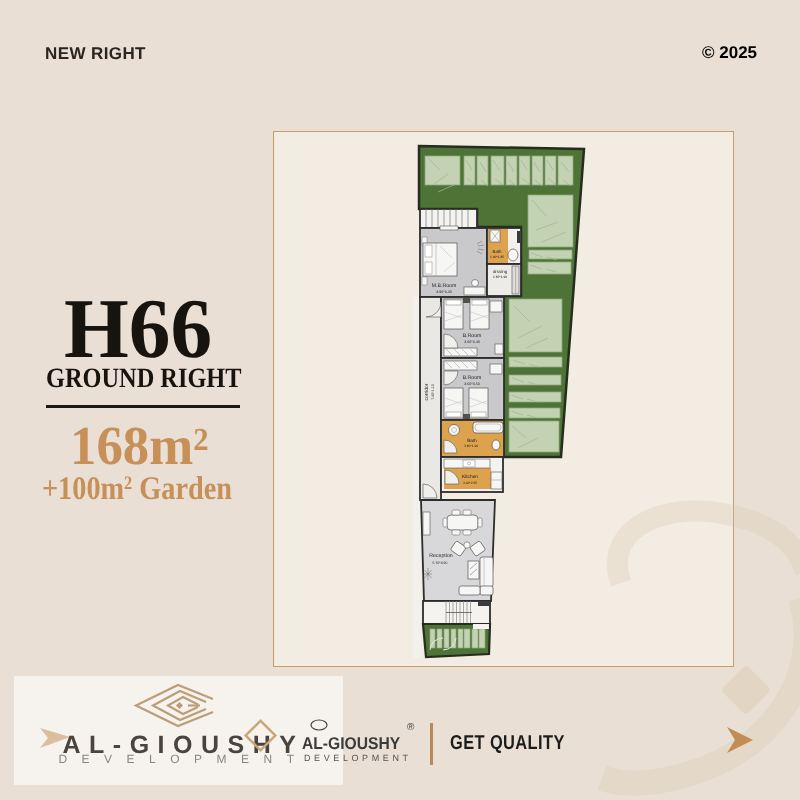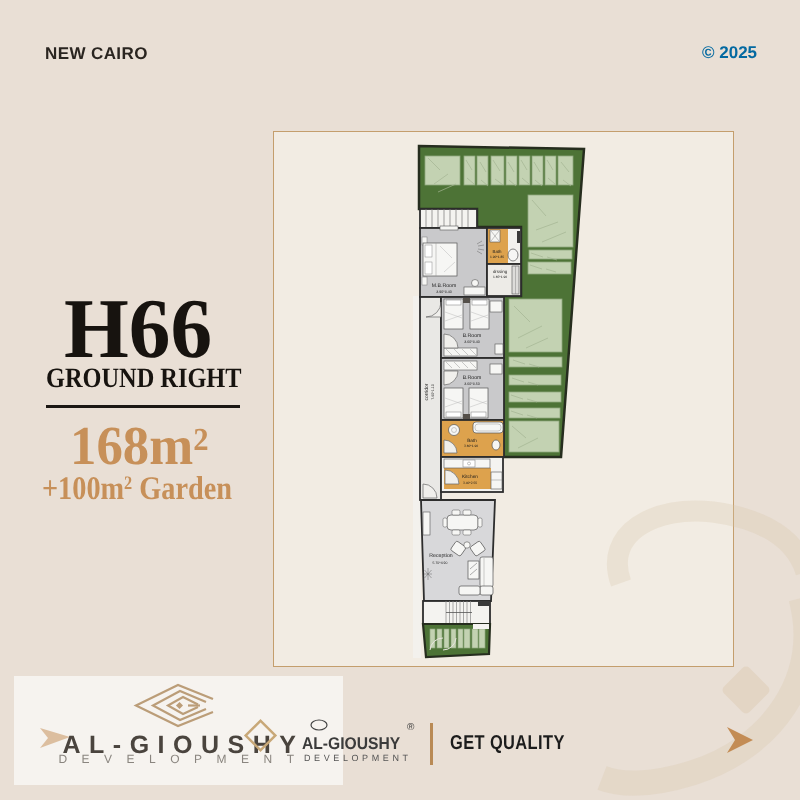--- a/index.html
+++ b/index.html
@@ -13,23 +13,23 @@
 <div class="abs" style="left:273px;top:131px;width:459px;height:534px;background:#f2ece3;border:1px solid #c49e6d;"></div>
 
 <svg class="abs" style="left:560px;top:440px;" width="240" height="360" viewBox="560 440 240 360">
   <g fill="none" stroke="#d9c4a9" stroke-opacity="0.28">
     <path d="M 621 583 C 603 533, 655 505, 713 512 C 765 519, 796 540, 806 572" stroke-width="21"></path>
     <path d="M 801 598 C 822 678, 772 748, 692 773 C 650 786, 620 785, 602 778" stroke-width="25"></path>
   </g>
   <rect x="728" y="672" width="36" height="36" rx="5" transform="rotate(45 746 690)" fill="#d9c4a9" fill-opacity="0.38"></rect>
 </svg>
 
-<div class="abs" style="left:45px;top:44px;font-size:17px;font-weight:bold;letter-spacing:0.4px;color:#2a2520;">NEW CAIRO</div>
-
-<div class="abs" style="left:702px;top:43px;font-size:17px;font-weight:bold;color:#0369a1;">© 2025</div>
+<div class="abs" style="left:45px;top:44px;font-size:17px;font-weight:bold;letter-spacing:0.4px;color:#2a2520;">NEW RIGHT</div>
+
+<div class="abs" style="left:702px;top:43px;font-size:17px;font-weight:bold;color:#000000;">© 2025</div>
 
 <div class="abs serif" style="left:64px;top:280px;font-size:85px;font-weight:bold;color:#17130f;transform:scaleX(0.98);transform-origin:0 0;">H66</div>
 
 <div class="abs serif" style="left:46px;top:363px;font-size:28px;font-weight:bold;color:#17130f;transform:scaleX(0.87);transform-origin:0 0;">GROUND RIGHT</div>
 
 <div class="abs" style="left:46px;top:405px;width:194px;height:2.5px;background:#1b1713;"></div>
 
 <div class="abs serif" style="left:70px;top:414px;font-size:55px;font-weight:bold;color:#c79059;transform:scaleX(0.96);transform-origin:0 0;">168m<span style="font-size:32px;vertical-align:14px;">2</span></div>
 
 <div class="abs serif" style="left:42px;top:471px;font-size:33px;font-weight:bold;color:#c79059;transform:scaleX(0.857);transform-origin:0 0;">+100m<span style="font-size:19px;vertical-align:10px;">2</span> Garden</div>

